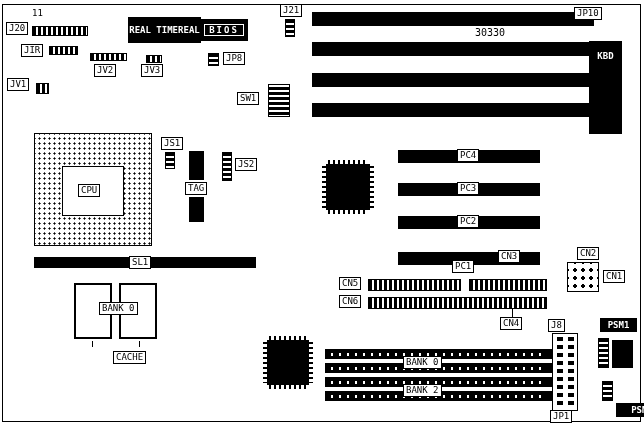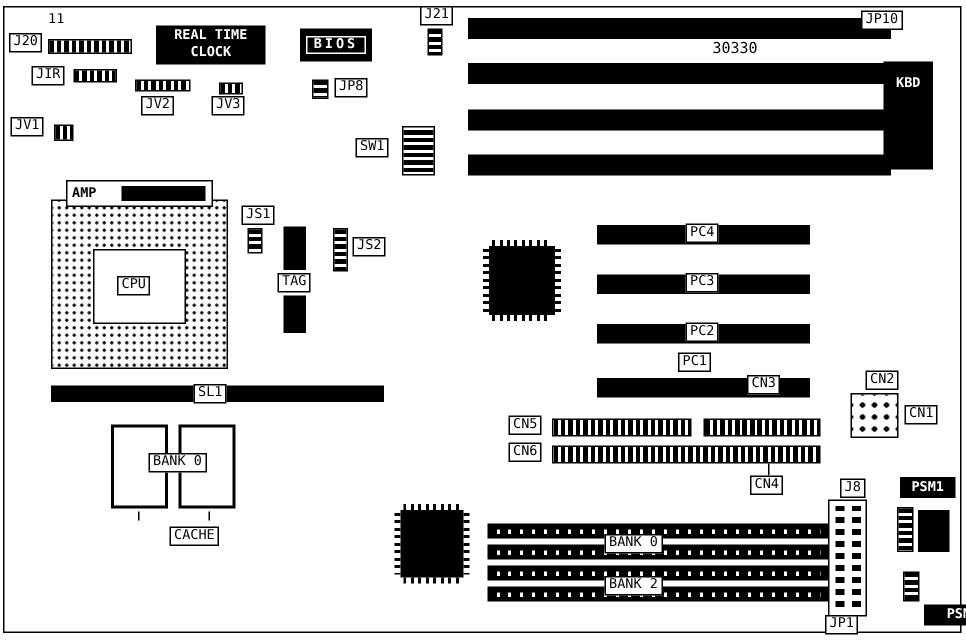--- a/index.html
+++ b/index.html
@@ -6,21 +6,21 @@
   html,body { background:#fff; }
   body { font-family:"DejaVu Sans Mono", monospace; }
   .board { position:relative; width:644px; height:427px; background:#fff; overflow:hidden; }
   .outline { position:absolute; left:2px; top:4px; width:639px; height:418px; border:1px solid #000; }
   .lbl { position:absolute; border:1px solid #000; background:#fff; color:#000;
          font-size:9px; line-height:11px; padding:0 2px; white-space:nowrap; z-index:6; }
   .plain { position:absolute; font-size:9px; color:#000; z-index:5; white-space:nowrap; }
   .bar  { position:absolute; background:#000; z-index:2; }
   .blk  { position:absolute; background:#000; color:#fff; z-index:3; text-align:center;
           font-size:9px; font-weight:bold; }
-  .rtc  { display:flex; flex-direction:column; justify-content:center; align-items:center; line-height:11px; }
+  .rtc  { display:flex; flex-direction:row; justify-content:center; align-items:center; line-height:11px;margin-left:24px; }
   .biosbox { display:flex; justify-content:center; align-items:center; }
   .bios-inner { border:1px solid #fff; padding:0 4px; letter-spacing:2px; font-weight:bold; }
   .kbd { padding-top:10px; }
   .psm { display:flex; align-items:center; justify-content:center; }
   .hdr { position:absolute; border:1px solid #000; z-index:3;
          background:repeating-linear-gradient(90deg,#000 0 3px,#fff 3px 5px); }
   .hdrv{ position:absolute; border:1px solid #000; z-index:3;
          background:repeating-linear-gradient(180deg,#000 0 3px,#fff 3px 5px); }
   .dip { position:absolute; border:1px solid #000; z-index:3;
          background:repeating-linear-gradient(180deg,#fff 0 2px,#000 2px 5px); }
@@ -68,21 +68,21 @@
   <div class="hdr" style="left:36px;top:83px;width:13px;height:11px"></div>
 
   <div class="hdr" style="left:90px;top:53px;width:37px;height:8px"></div>
   <div class="lbl" style="left:94px;top:64px">JV2</div>
 
   <div class="hdr" style="left:146px;top:55px;width:16px;height:8px"></div>
   <div class="lbl" style="left:141px;top:64px">JV3</div>
 
   <div class="blk rtc" style="left:104px;top:17px;width:73px;height:26px">
     <div>REAL TIME</div>
-    <div>CLOCK</div>
+    <div>REAL</div>
   </div>
   <div class="blk biosbox" style="left:200px;top:19px;width:48px;height:22px">
     <span class="bios-inner">BIOS</span>
   </div>
 
   <div class="hdrv" style="left:208px;top:53px;width:11px;height:13px"></div>
   <div class="lbl" style="left:223px;top:52px">JP8</div>
 
   <div class="lbl" style="left:280px;top:4px">J21</div>
   <div class="hdrv" style="left:285px;top:19px;width:10px;height:18px"></div>
@@ -91,28 +91,24 @@
   <div class="dip" style="left:268px;top:84px;width:22px;height:33px"></div>
 
   <div class="bar" style="left:312px;top:12px;width:282px;height:14px"></div>
   <div class="bar" style="left:312px;top:42px;width:282px;height:14px"></div>
   <div class="bar" style="left:312px;top:73px;width:282px;height:14px"></div>
   <div class="bar" style="left:312px;top:103px;width:282px;height:14px"></div>
   <div class="plain" style="left:475px;top:27px;font-size:10px">30330</div>
 
   <div class="hdr" style="left:589px;top:10px;width:11px;height:10px"></div>
   <div class="lbl" style="left:574px;top:7px">JP10</div>
-  <div class="blk kbd" style="left:589px;top:41px;width:33px;height:72px">
+  <div class="blk kbd" style="left:589px;top:41px;width:33px;height:93px">
     <span>KBD</span>
   </div>
 
-  <div class="ampbox" style="left:44px;top:120px;width:98px;height:18px">
-    <span>AMP</span>
-    <span class="ampbar"></span>
-  </div>
   <div class="socket" style="left:34px;top:133px;width:118px;height:113px"></div>
   <div class="hole" style="left:62px;top:166px;width:62px;height:50px"></div>
   <div class="lbl" style="left:78px;top:184px">CPU</div>
 
   <div class="lbl" style="left:161px;top:137px">JS1</div>
   <div class="hdrv" style="left:165px;top:152px;width:10px;height:17px"></div>
 
   <div class="bar" style="left:189px;top:151px;width:15px;height:29px"></div>
   <div class="lbl" style="left:185px;top:182px">TAG</div>
   <div class="bar" style="left:189px;top:197px;width:15px;height:25px"></div>
@@ -132,21 +128,21 @@
 
   <div class="qfp" style="left:322px;top:160px;width:52px;height:54px"></div>
 
   <div class="bar" style="left:398px;top:150px;width:142px;height:13px"></div>
   <div class="lbl" style="left:457px;top:149px">PC4</div>
   <div class="bar" style="left:398px;top:183px;width:142px;height:13px"></div>
   <div class="lbl" style="left:457px;top:182px">PC3</div>
   <div class="bar" style="left:398px;top:216px;width:142px;height:13px"></div>
   <div class="lbl" style="left:457px;top:215px">PC2</div>
   <div class="bar" style="left:398px;top:252px;width:142px;height:13px"></div>
-  <div class="lbl" style="left:452px;top:235px">PC1</div>
+  <div class="lbl" style="left:452px;top:260px">PC1</div>
   <div class="lbl" style="left:498px;top:250px">CN3</div>
 
   <div class="lbl" style="left:577px;top:247px">CN2</div>
   <div class="pingrid" style="left:567px;top:262px;width:32px;height:30px"></div>
   <div class="lbl" style="left:603px;top:270px">CN1</div>
 
   <div class="lbl" style="left:339px;top:277px">CN5</div>
   <div class="hdr" style="left:368px;top:279px;width:93px;height:12px"></div>
   <div class="hdr" style="left:469px;top:279px;width:78px;height:12px"></div>
   <div class="lbl" style="left:339px;top:295px">CN6</div>
@@ -156,21 +152,21 @@
 
   <div class="qfp" style="left:263px;top:336px;width:50px;height:53px"></div>
 
   <div class="simm" style="left:325px;top:349px;width:228px;height:10px"></div>
   <div class="simm" style="left:325px;top:363px;width:228px;height:10px"></div>
   <div class="simm" style="left:325px;top:377px;width:228px;height:10px"></div>
   <div class="simm" style="left:325px;top:391px;width:228px;height:10px"></div>
   <div class="lbl" style="left:403px;top:356px">BANK 0</div>
   <div class="lbl" style="left:403px;top:384px">BANK 2</div>
 
-  <div class="lbl" style="left:560px;top:319px">J8</div>
+  <div class="lbl" style="left:548px;top:319px">J8</div>
   <div class="pwr" style="left:552px;top:333px;width:26px;height:78px"></div>
   <div class="lbl" style="left:550px;top:410px">JP1</div>
 
   <div class="blk psm" style="left:600px;top:318px;width:37px;height:14px">
     <span>PSM1</span>
   </div>
   <div class="hdrv" style="left:598px;top:338px;width:11px;height:30px"></div>
   <div class="bar" style="left:612px;top:340px;width:21px;height:28px"></div>
 
   <div class="hdrv" style="left:602px;top:381px;width:11px;height:20px"></div>

